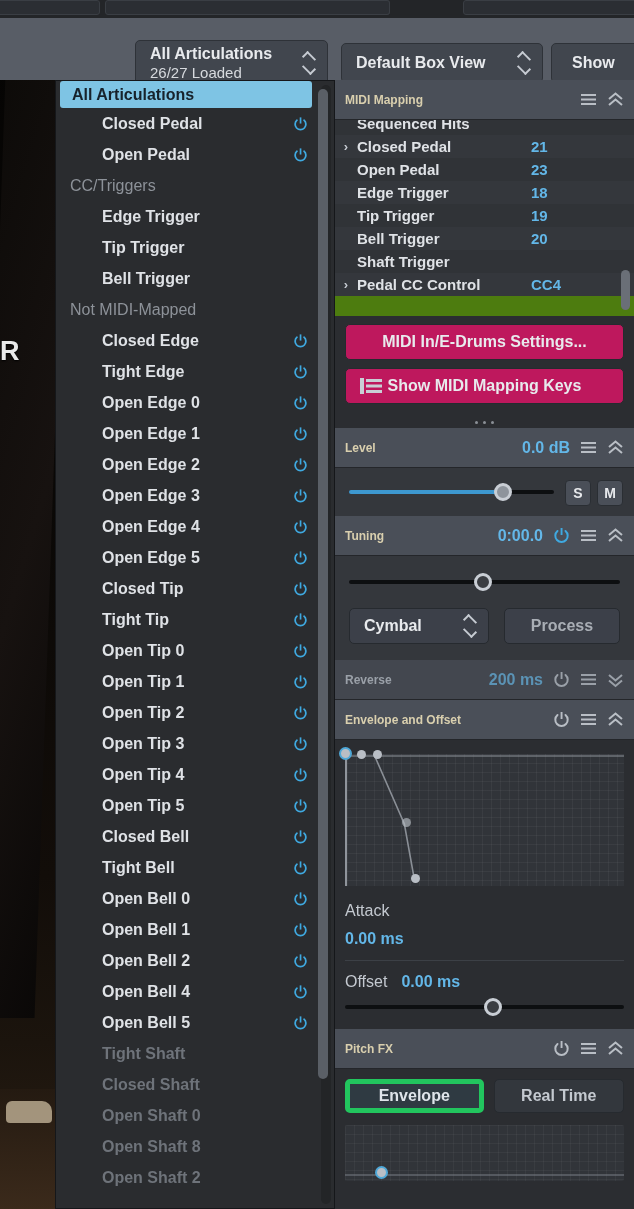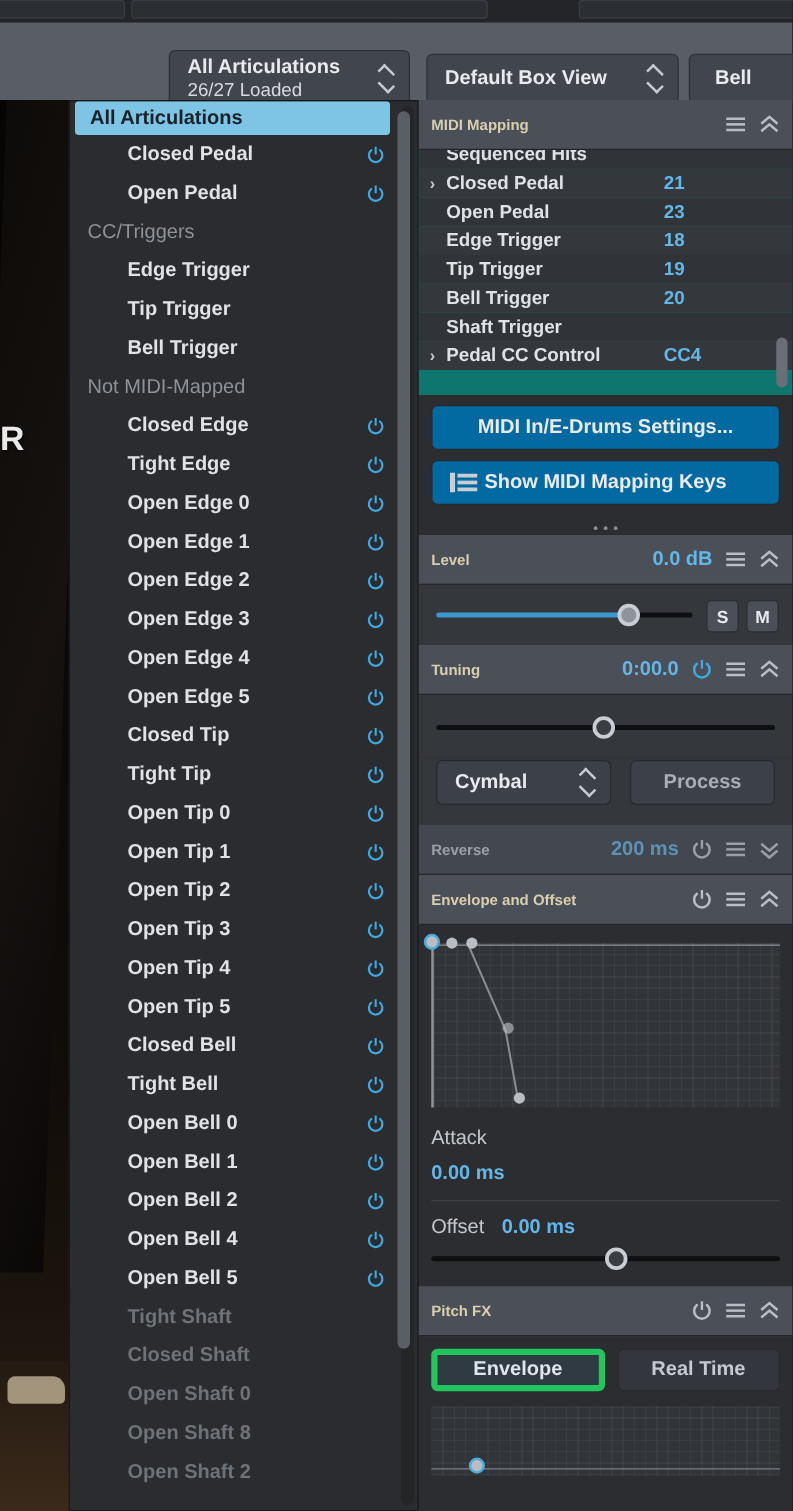--- a/index.html
+++ b/index.html
@@ -142,21 +142,21 @@
   .sect-val {
     font-size: 16px; font-weight: bold; color: #63b7e8; margin-left: auto;
     margin-right: 10px;
   }
   .sect-val.muted { color: #5b93b5; }
   .hicons { display: flex; align-items: center; gap: 10px; flex: 0 0 auto; }
   .ico { width: 17px; height: 17px; display: block; }
 
   
   .midi-list {
-    position: relative; height: 196px; background: #0f766e;
+    position: relative; height: 196px; background: #4d7c0f;
     overflow: hidden;
   }
   .midi-row {
     position: relative; height: 23px; display: flex; align-items: center;
     font-size: 15px; font-weight: bold; color: #dfe2e6;
   }
   .midi-row:nth-child(odd) { background: #303337; }
   .midi-row:nth-child(even) { background: #34373c; }
   .midi-row .arrow {
     width: 22px; text-align: center; color: #c6cbd2; font-size: 13px;
@@ -165,21 +165,21 @@
   .midi-row .nm { flex: 0 0 auto; }
   .midi-row .cc {
     position: absolute; left: 196px; color: #63b7e8; font-weight: bold;
   }
   .midi-scroll-thumb {
     position: absolute; right: 4px; top: 150px; width: 9px; height: 40px;
     background: #6a6f77; border-radius: 5px;
   }
   .midi-btns { padding: 8px 10px 4px 10px; background: #2b2d31; }
   .big-btn {
-    height: 36px; background: #0369a1; border: 1px solid #262a2f;
+    height: 36px; background: #be185d; border: 1px solid #262a2f;
     border-radius: 5px; color: #e8eaed; font-size: 16px; font-weight: bold;
     display: flex; align-items: center; justify-content: center;
     margin-bottom: 8px; position: relative;
   }
   .keys-ico {
     position: absolute; left: 14px; top: 50%; transform: translateY(-50%);
     width: 22px; height: 16px;
   }
   .dots {
     height: 12px; display: flex; align-items: center; justify-content: center;
@@ -290,21 +290,21 @@
   <div class="tb-btn tb-articul">
     <span class="l1">All Articulations</span>
     <span class="l2">26/27 Loaded</span>
     <span class="updown"></span>
   </div>
   <div class="tb-btn tb-boxview">
     <span>Default Box View</span>
     <span class="updown"></span>
   </div>
   <div class="tb-btn tb-show">
-    <span>Bell</span>
+    <span>Show</span>
 
   </div>
 </div>
 
 <div class="dropdown">
   <div class="dd-list" id="dd-list">
         <div class="dd-item selected">
           <span>All Articulations</span>
         </div>
         <div class="dd-item">

